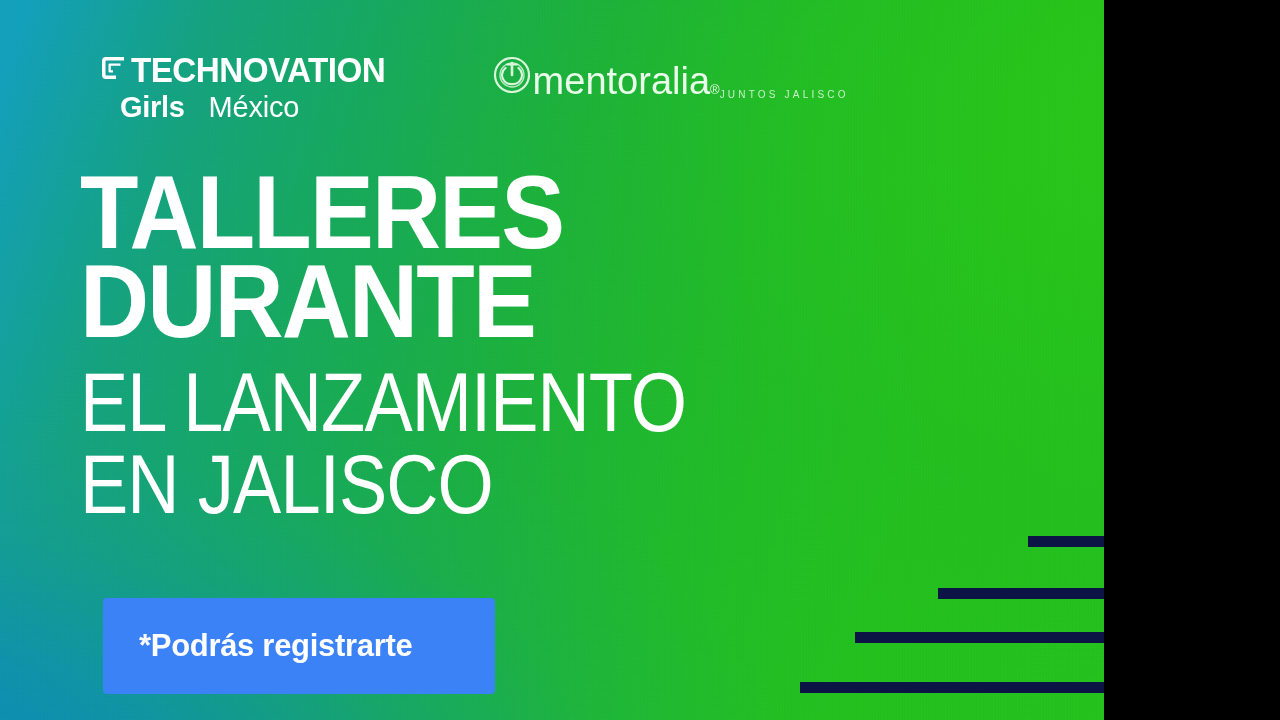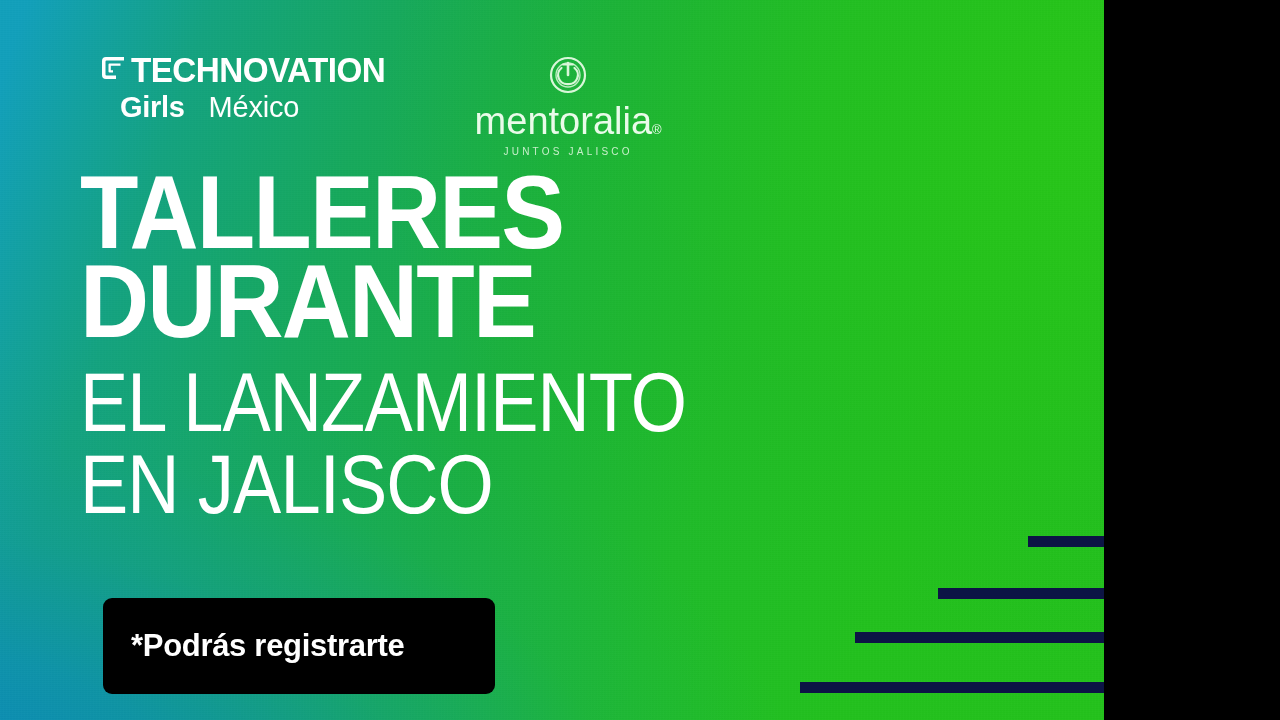--- a/index.html
+++ b/index.html
@@ -111,23 +111,24 @@
   .tv-mexico {
     color: #ffffff;
     font-size: 29px;
     font-weight: normal;
     letter-spacing: -0.2px;
     line-height: 1;
   }
 
   .mt-logo {
     display: flex;
-    flex-direction: column;
-    align-items: center;
+    flex-direction: row;
+    align-items: flex-end;
     margin-top: 2px;
+    margin-left: 16px;
   }
   .mt-word {
     color: #e9fbe9;
     font-size: 38px;
     font-weight: normal;
     letter-spacing: 0px;
     line-height: 1;
     margin-top: 2px;
     white-space: nowrap;
   }
@@ -169,26 +170,26 @@
   }
   .h-light.first { margin-top: 14px; }
 
   
   .badge {
     position: absolute;
     left: 103px;
     top: 598px;
     width: 392px;
     height: 96px;
-    background: #000000;
-    border-radius: 9px;
+    background: #3b82f6;
+    border-radius: 4px;
     display: flex;
     flex-direction: column;
     justify-content: center;
-    padding-left: 28px;
+    padding-left: 36px;
     box-sizing: border-box;
   }
   .badge-line {
     color: #ffffff;
     font-size: 31px;
     font-weight: bold;
     line-height: 1.13;
     letter-spacing: -0.3px;
     white-space: nowrap;
   }

